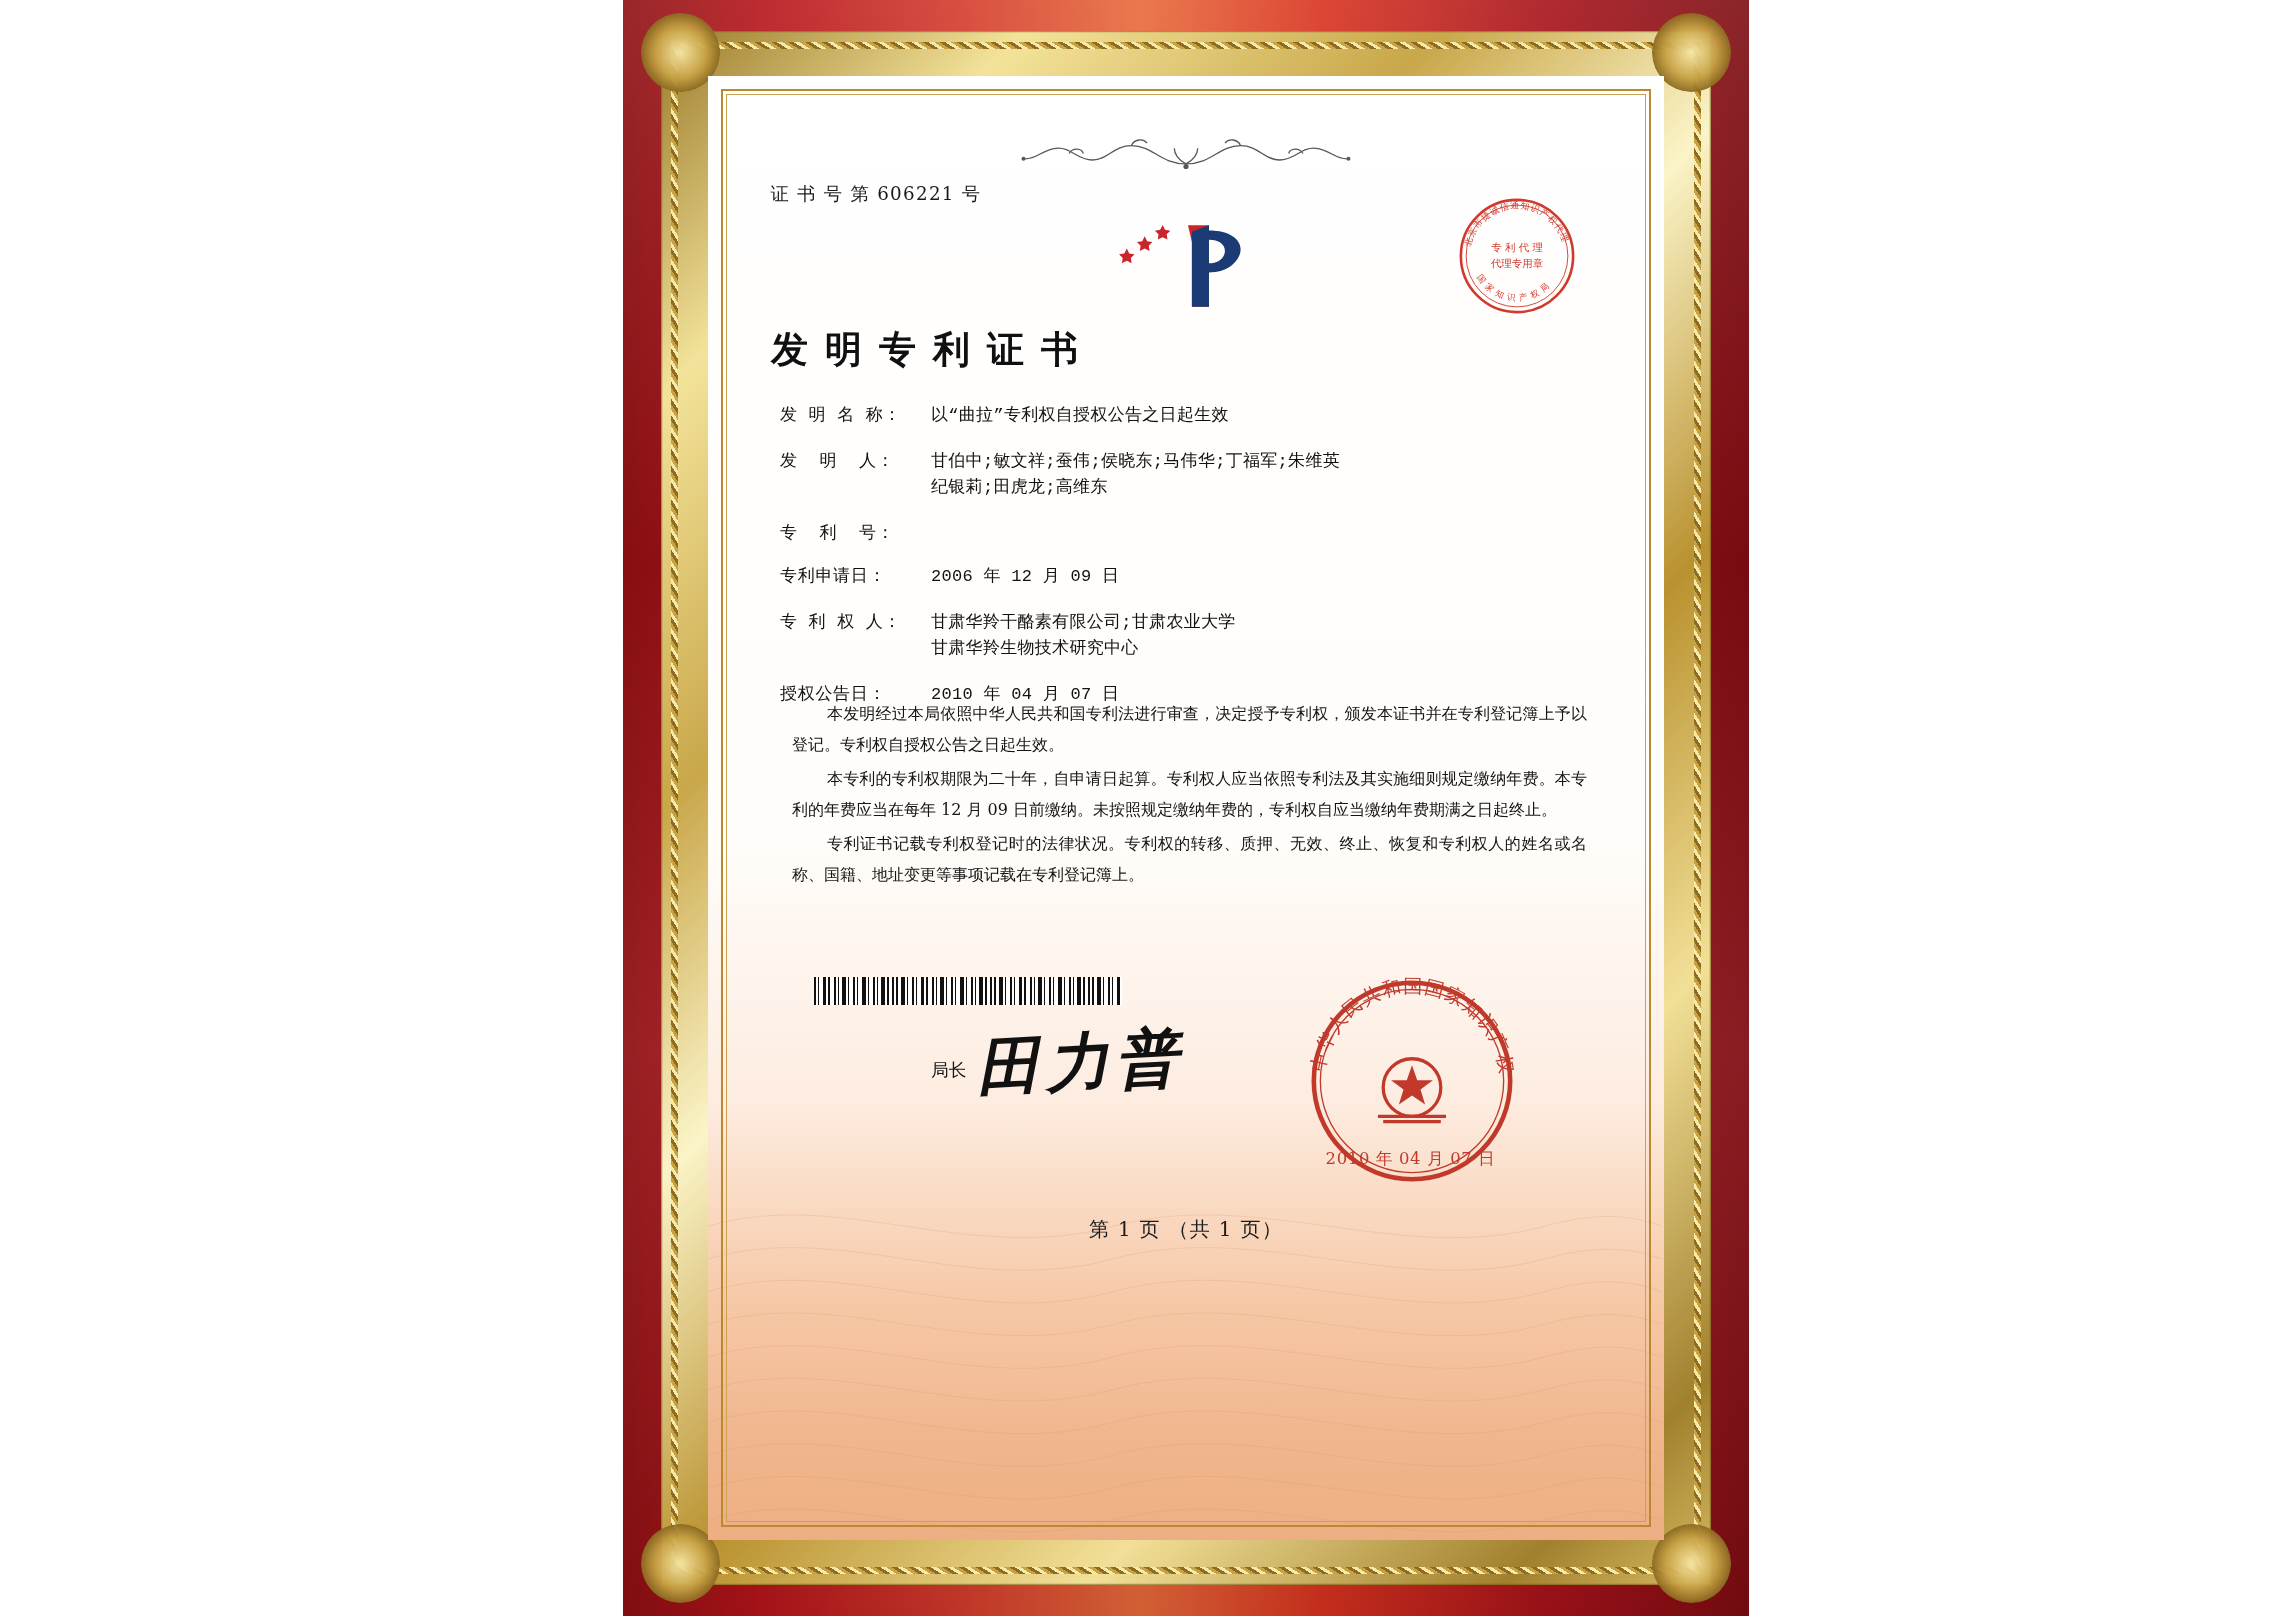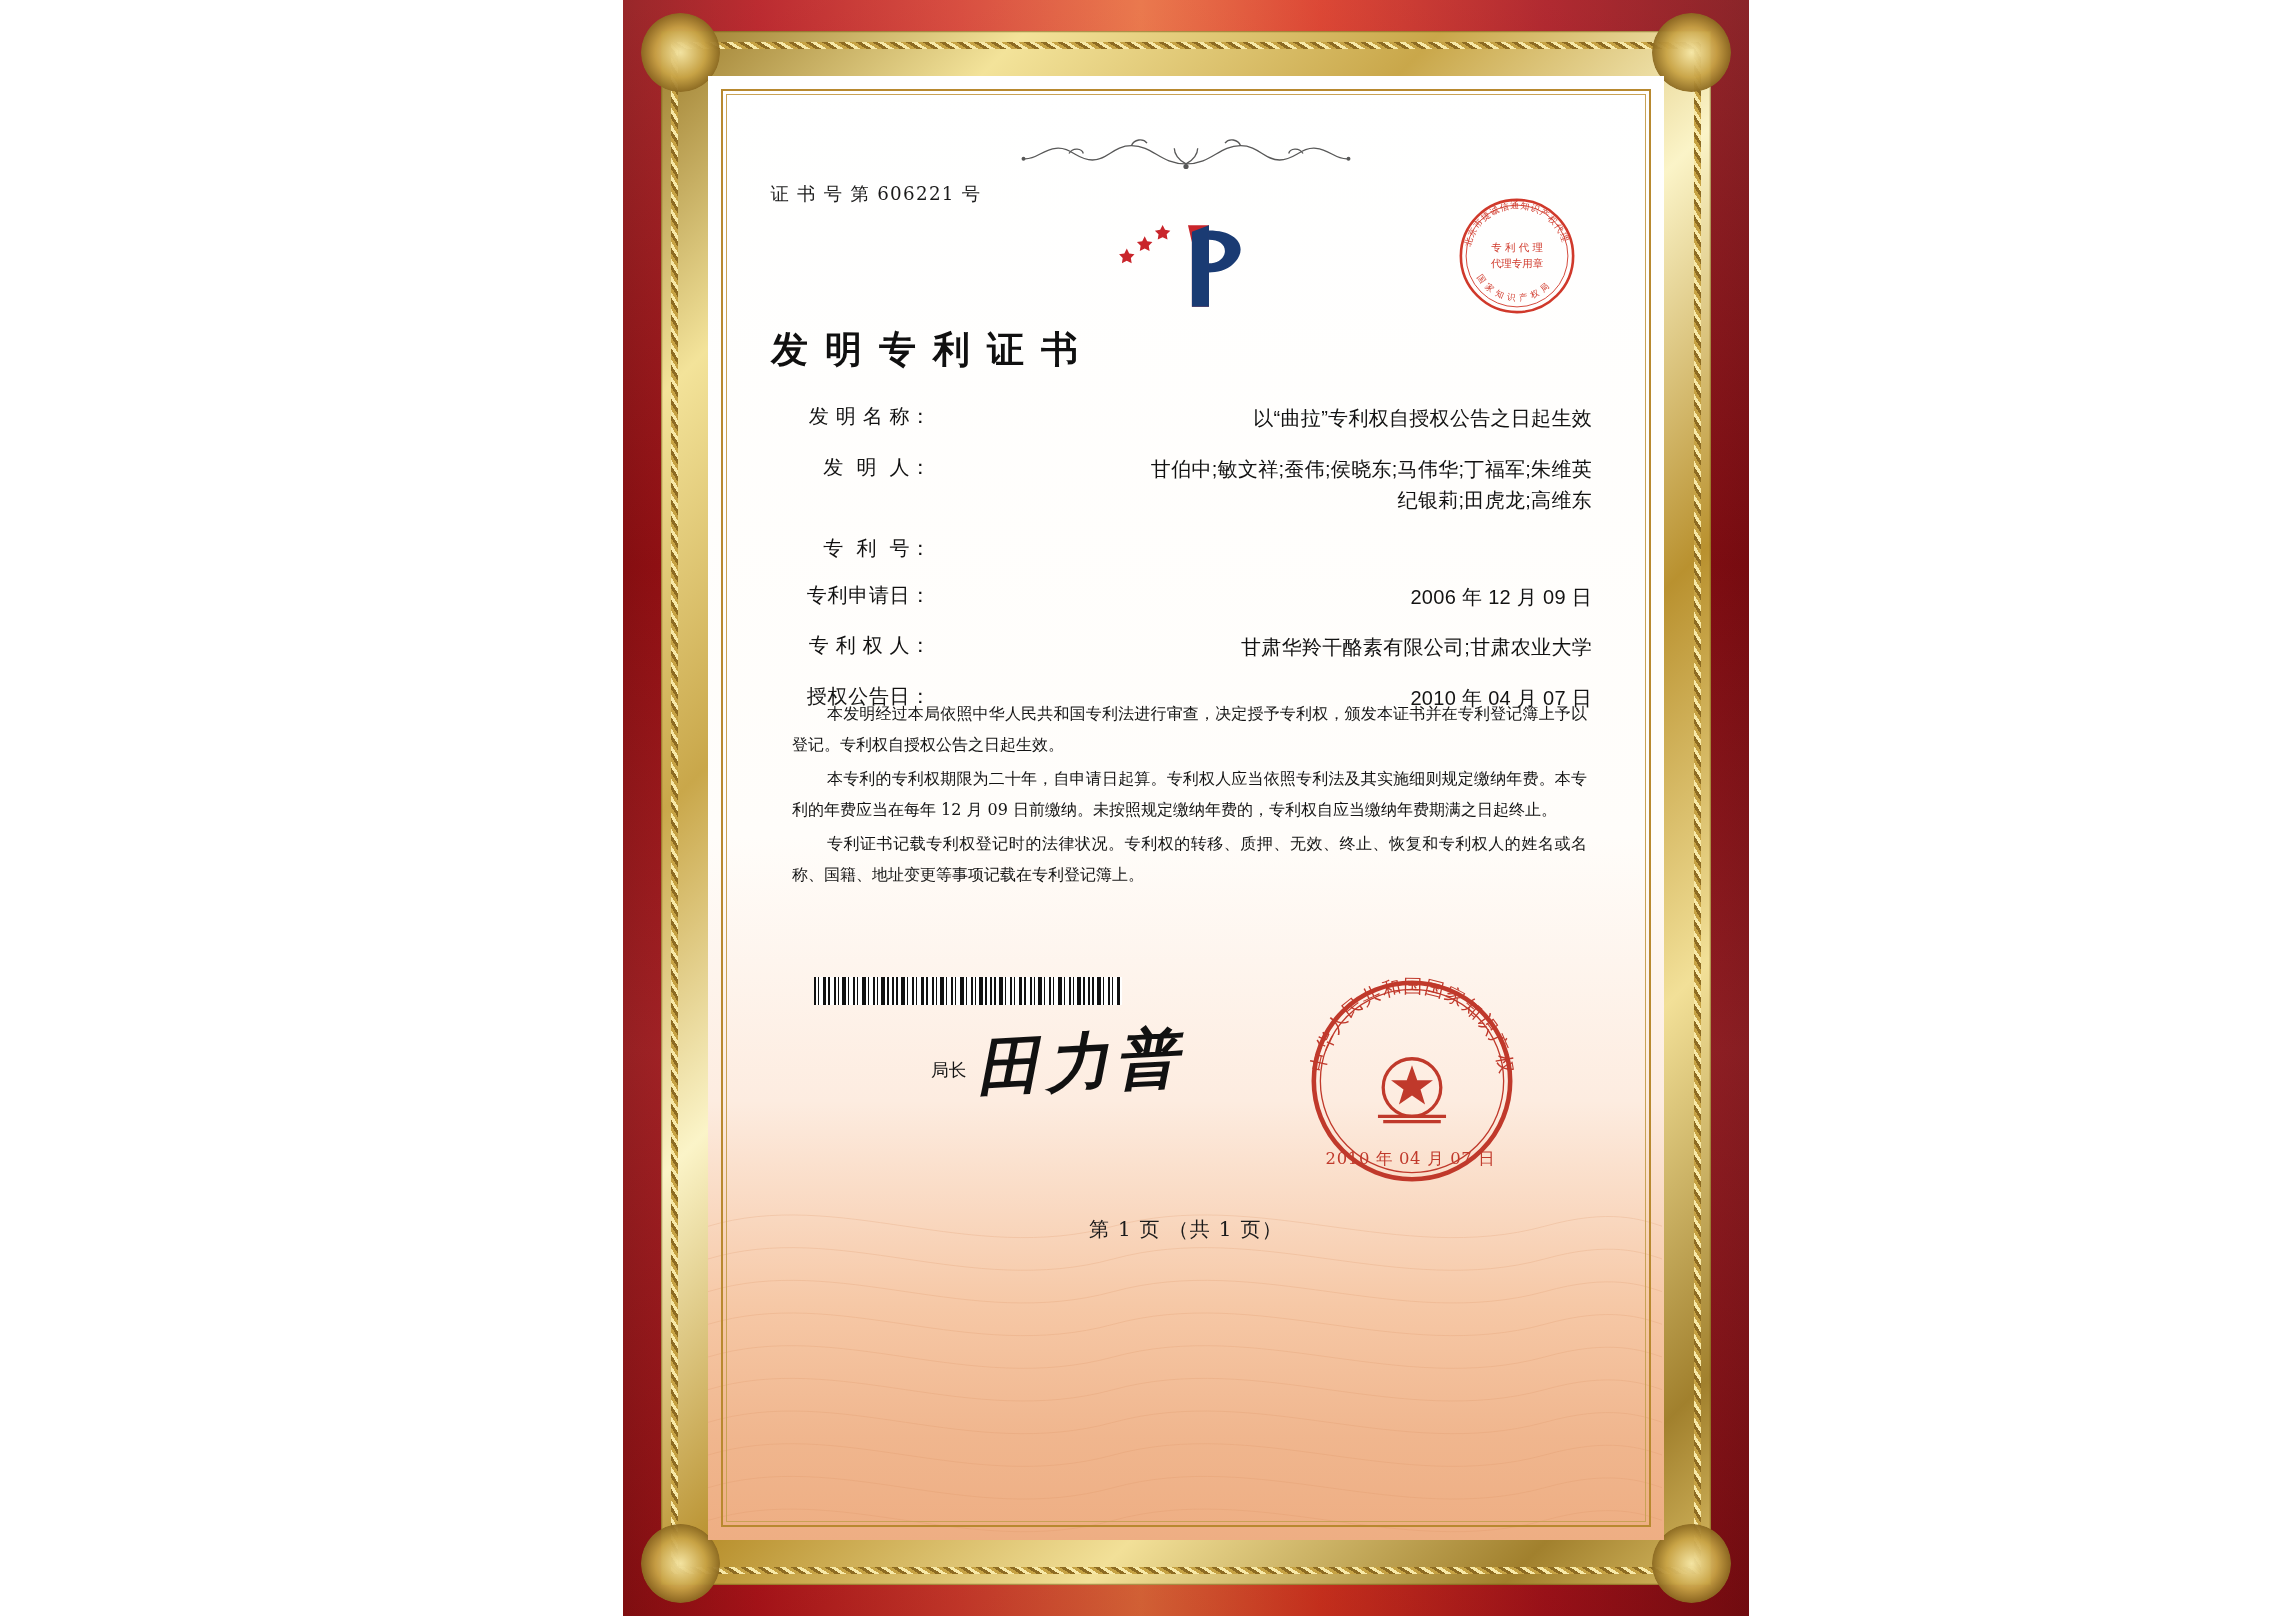--- a/index.html
+++ b/index.html
@@ -149,24 +149,23 @@
     top: 72px;
     width: 124px;
     height: 124px;
   }
 
   .fields {
     position: absolute;
     left: 26px;
     right: 26px;
     top: 281px;
-    font-size: 20px;
+    font-size: 17px;
     color: #121212;
-    font-family: Liberation Sans, sans-serif;
-    text-align: right;
+    font-family: Liberation Mono, monospace;
   }
   .field-row {
     display: flex;
     align-items: flex-start;
     margin-bottom: 19.6px;
   }
   .field-label {
     width: 151px;
     flex: 0 0 151px;
     white-space: pre;
@@ -375,20 +374,21 @@
 
           <div class="field-row">
             <div class="field-label">专利申请日：</div>
             <div class="field-value">2006 年 12 月 09 日</div>
           </div>
 
           <div class="field-row">
             <div class="field-label">专 利 权 人：</div>
             <div class="field-value">
               <span>甘肃华羚干酪素有限公司;甘肃农业大学</span>
+              <span class="line2">甘肃华羚生物技术研究中心</span>
             </div>
           </div>
 
           <div class="field-row">
             <div class="field-label">授权公告日：</div>
             <div class="field-value">2010 年 04 月 07 日</div>
           </div>
 
         </div>
 

